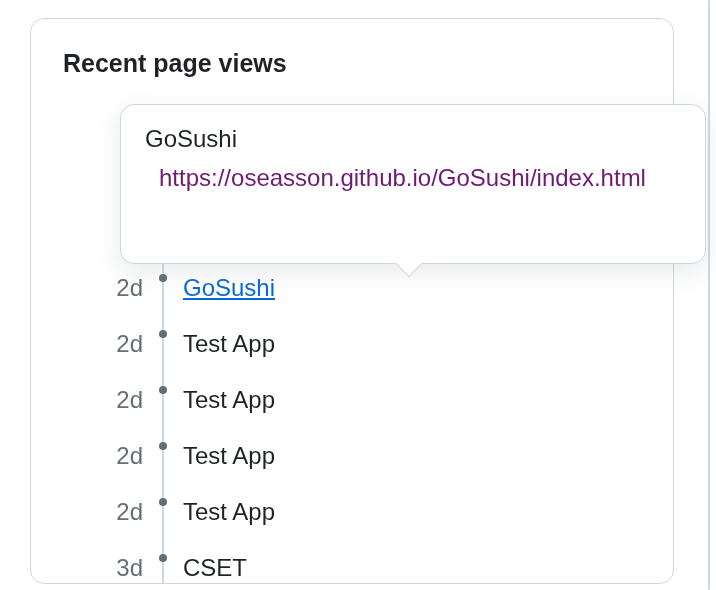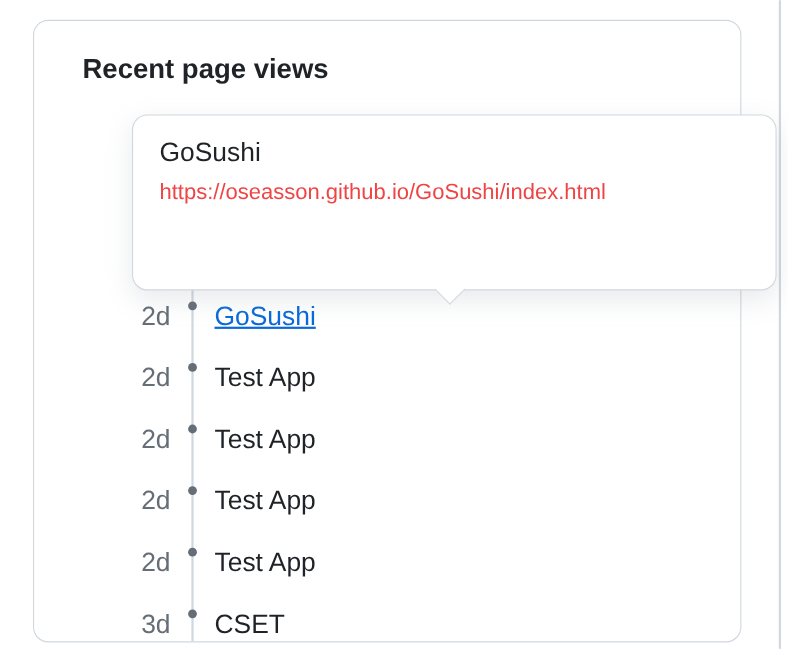--- a/index.html
+++ b/index.html
@@ -23,21 +23,21 @@
     border-radius: 2px;
   }
   .card {
     position: absolute;
     left: 30px;
     top: 18px;
     width: 644px;
     height: 566px;
     border: 1px solid #d0d7de;
     border-radius: 14px;
-    padding: 30px 32px 0 44px;
+    padding: 30px 32px 0 32px;
     overflow: hidden;
   }
   .card-title {
     font-size: 25px;
     font-weight: 600;
     margin: 0 0 28px 0;
   }
   .timeline {
     position: relative;
     margin-left: 26px;
@@ -98,24 +98,25 @@
     padding: 20px 24px;
     z-index: 10;
   }
   .tooltip-title {
     font-size: 24px;
     font-weight: 400;
     color: #1f2328;
     margin-bottom: 8px;
   }
   .tooltip-url {
-    font-size: 20px;
-    color: #ef4444;
+    font-size: 24px;
+    color: #701a75;
     word-break: break-all;
     line-height: 1.4;
+    margin-left: 14px;
   }
   .tooltip-arrow {
     position: absolute;
     left: 278px;
     bottom: -10px;
     width: 20px;
     height: 20px;
     background: #ffffff;
     border-right: 1px solid #d0d7de;
     border-bottom: 1px solid #d0d7de;

